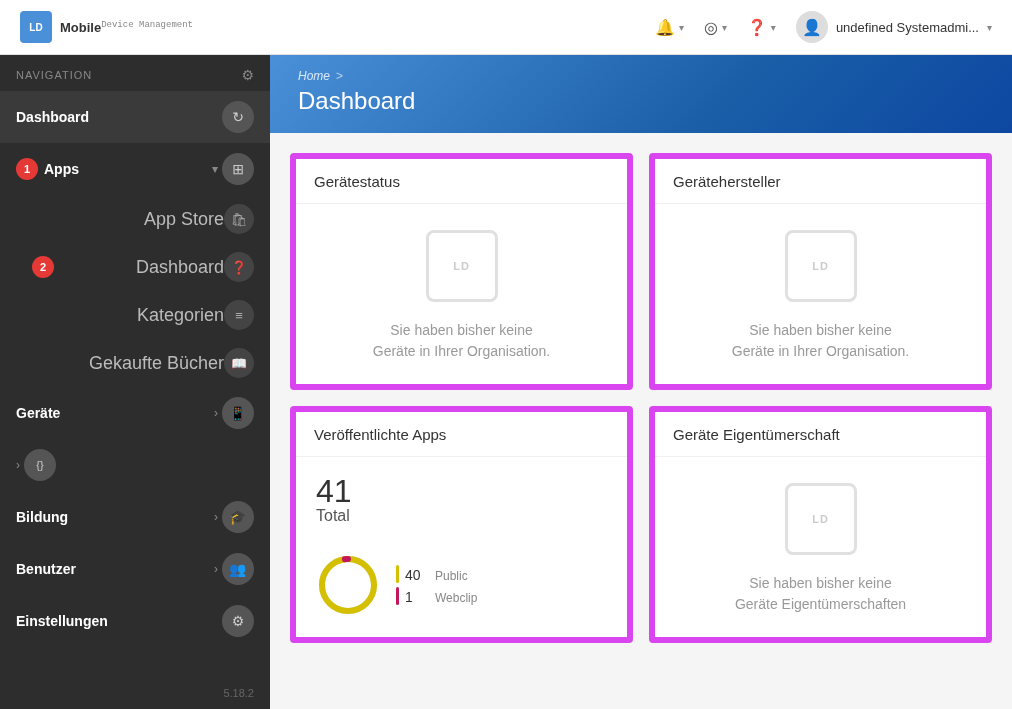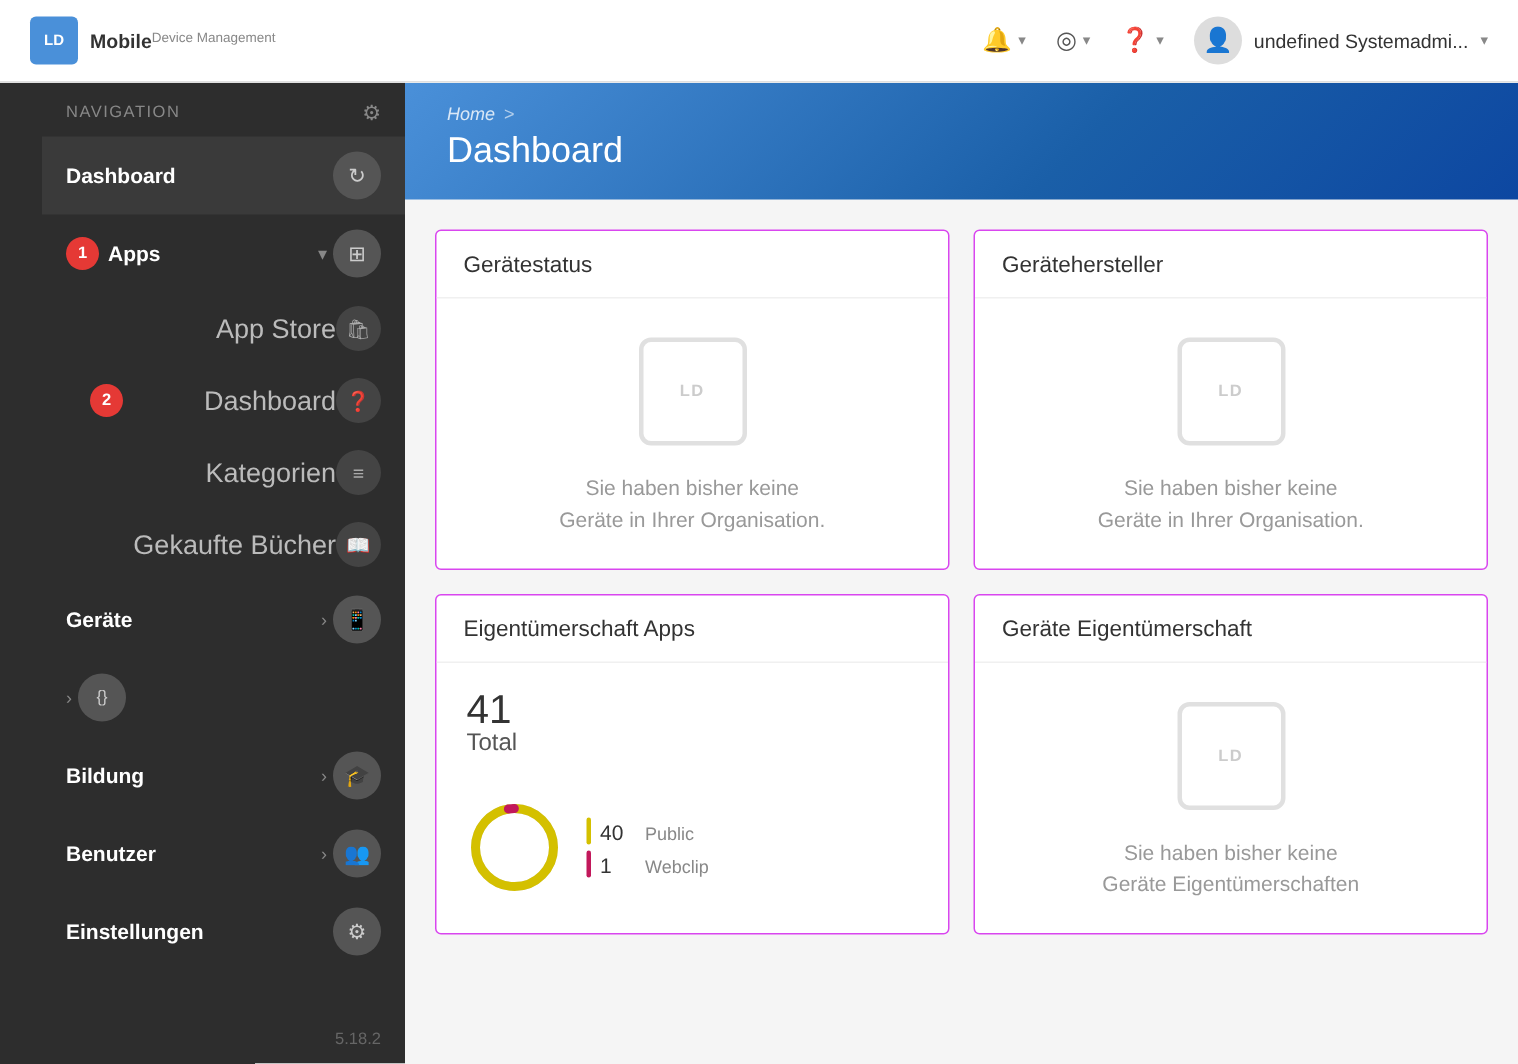--- a/index.html
+++ b/index.html
@@ -29,21 +29,21 @@
       border-radius: 4px;
       display: flex;
       align-items: center;
       justify-content: center;
       color: white;
       font-size: 10px;
       font-weight: bold;
     }
     .logo-text { display: flex; flex-direction: row; }
     .logo-title { font-size: 13px; font-weight: 700; color: #333; }
-    .logo-subtitle { font-size: 9px; color: #888; }
+    .logo-subtitle { font-size: 9px; color: #888; font-family: Liberation Mono, monospace; }
     .header-spacer { flex: 1; }
     .header-actions { display: flex; align-items: center; gap: 20px; }
     .header-action-item {
       display: flex;
       align-items: center;
       gap: 4px;
       color: #555;
       cursor: pointer;
       font-size: 13px;
     }
@@ -73,21 +73,20 @@
 
     
     .sidebar {
       width: 270px;
       background: #2d2d2d;
       color: #ccc;
       display: flex;
       flex-direction: column;
       flex-shrink: 0;
       overflow-y: auto;
-      padding-left: 28px;
     }
     .sidebar-nav-header {
       display: flex;
       align-items: center;
       justify-content: space-between;
       padding: 12px 16px 8px;
     }
     .sidebar-nav-label { font-size: 11px; color: #888; letter-spacing: 1px; text-transform: uppercase; }
     .sidebar-nav-icon { color: #888; font-size: 14px; cursor: pointer; }
 
@@ -188,21 +187,21 @@
       display: grid;
       grid-template-columns: 1fr 1fr;
       grid-template-rows: auto auto;
       gap: 16px;
       align-content: start;
     }
 
     .dashboard-card {
       background: #fff;
       border-radius: 4px;
-      border: 1px solid #d946ef;
+      border: 6px solid #d946ef;
       overflow: hidden;
     }
     .card-header {
       padding: 14px 18px 12px;
       border-bottom: 1px solid #f0f0f0;
     }
     .card-title { font-size: 15px; color: #333; font-weight: 400; }
     .card-body {
       padding: 20px;
       display: flex;
@@ -236,21 +235,21 @@
     }
     .placeholder-text { font-size: 14px; color: #999; text-align: center; line-height: 1.5; }
 
     
     .published-apps-body {
       padding: 18px 20px;
       display: flex;
       flex-direction: column;
       min-height: 180px;
     }
-    .apps-total { font-size: 27px; font-weight: 300; color: #333; line-height: 1; }
+    .apps-total { font-size: 32px; font-weight: 300; color: #333; line-height: 1; }
     .apps-total-label { font-size: 16px; color: #555; margin-bottom: 20px; }
     .apps-chart-row { display: flex; align-items: center; gap: 16px; margin-top: 8px; }
 
     
     .donut-container { position: relative; width: 64px; height: 64px; flex-shrink: 0; }
     .donut-svg { width: 64px; height: 64px; transform: rotate(-90deg); }
     .donut-bg { fill: none; stroke: #e0e0e0; stroke-width: 6; }
     .donut-yellow { fill: none; stroke: #d4c000; stroke-width: 6; stroke-linecap: round; }
     .donut-magenta { fill: none; stroke: #c2185b; stroke-width: 6; stroke-linecap: round; }
 
@@ -409,21 +408,21 @@
             </div>
           </div>
           <div class="placeholder-text">
             Sie haben bisher keine<br>Geräte in Ihrer Organisation.
           </div>
         </div>
       </div>
 
       <div class="dashboard-card">
         <div class="card-header">
-          <span class="card-title">Eigentümerschaft Apps</span>
+          <span class="card-title">Veröffentlichte Apps</span>
         </div>
         <div class="published-apps-body">
           <div class="apps-total">41</div>
           <div class="apps-total-label">Total</div>
           <div class="apps-chart-row">
             <div class="donut-container">
               <svg class="donut-svg" viewBox="0 0 64 64">
 
                 <circle class="donut-bg" cx="32" cy="32" r="26"></circle>
 

